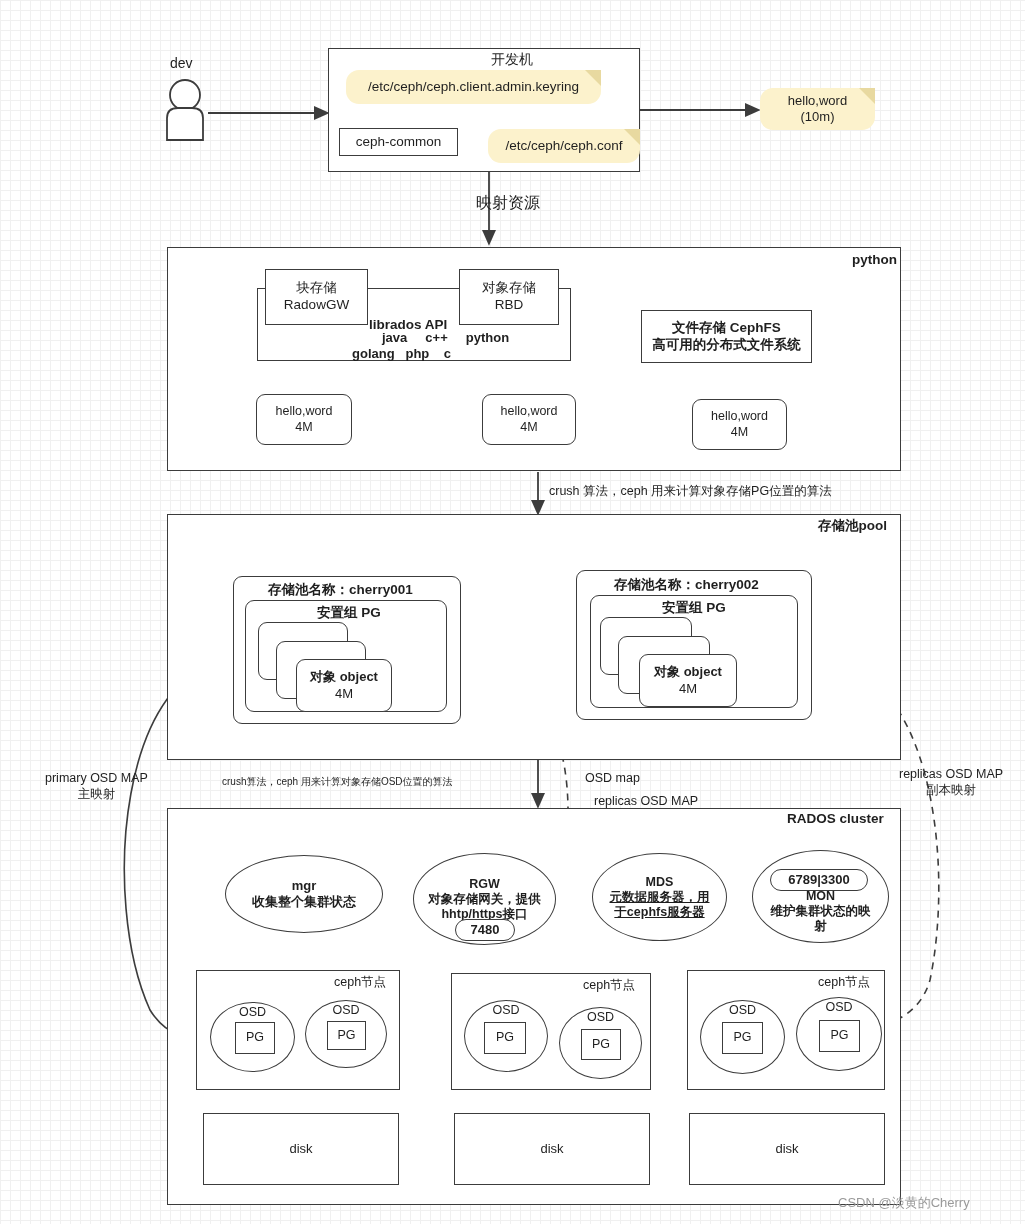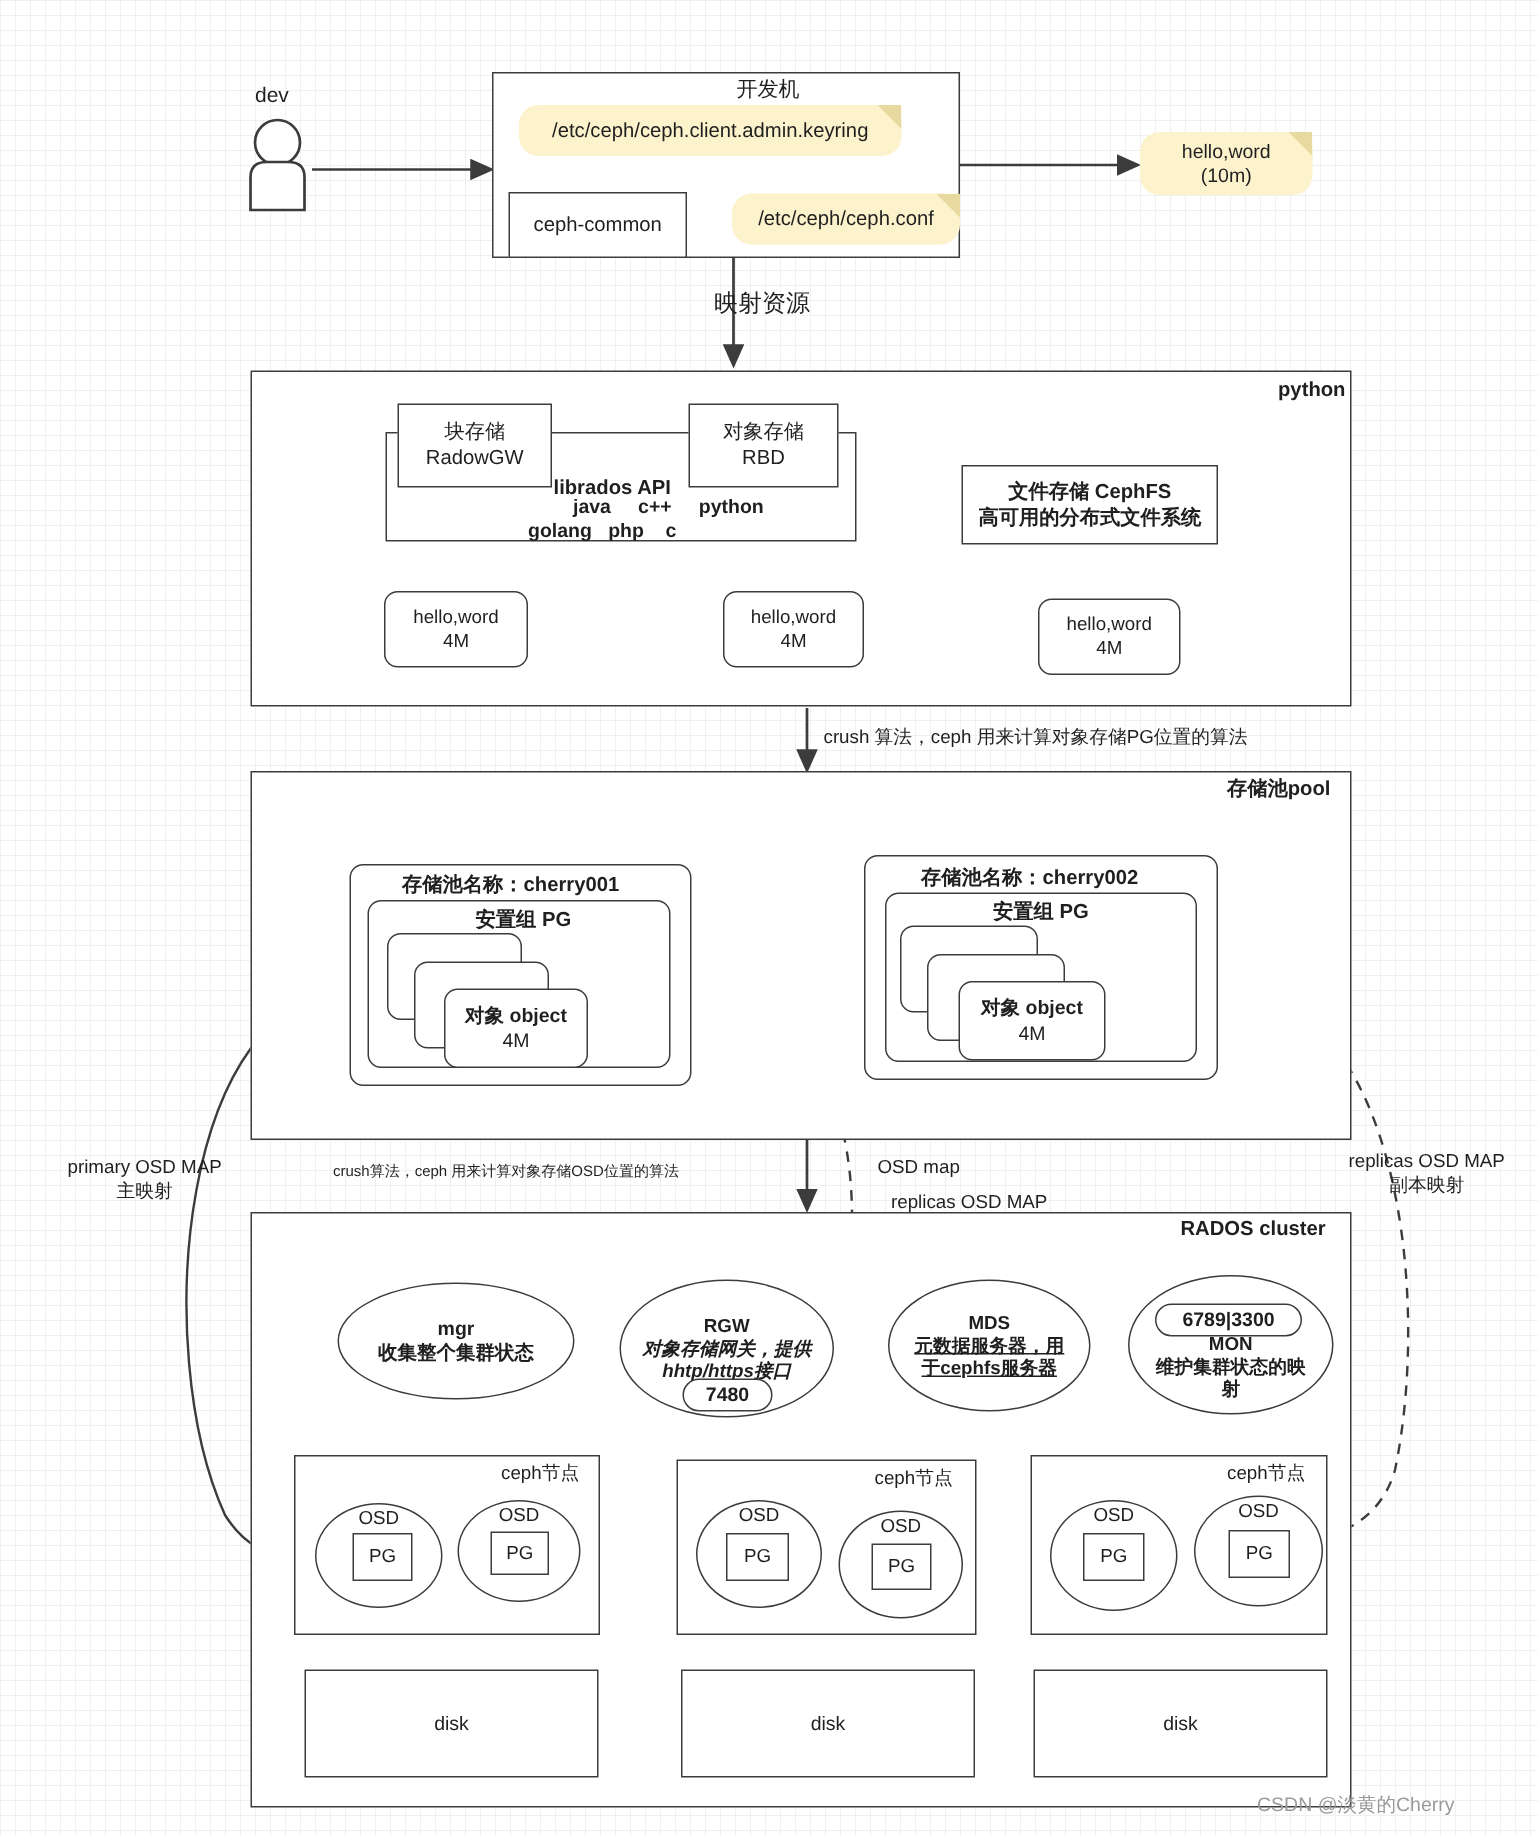--- a/index.html
+++ b/index.html
@@ -68,21 +68,21 @@
 <div class="lbl" style="left:170px;top:54px;font-size:14px;">dev</div>
 
 <div class="box" style="left:328px;top:48px;width:312px;height:124px;"></div>
 <div class="ttl" style="left:455px;top:51px;font-size:14px;font-weight:normal;margin-left:36px;">开发机</div>
 
 <div class="note" style="left:346px;top:70px;width:255px;height:34px;font-size:13.5px;">
   <span>/etc/ceph/ceph.client.admin.keyring</span>
   <span class="fold"></span>
 </div>
 
-<div class="box ctr" style="left:339px;top:128px;width:119px;height:44px;font-size:13.5px;">
+<div class="box ctr" style="left:339px;top:128px;width:119px;height:28px;font-size:13.5px;">
   <span>ceph-common</span>
 </div>
 
 <div class="note" style="left:488px;top:129px;width:152px;height:34px;font-size:13.5px;">
   <span>/etc/ceph/ceph.conf</span>
   <span class="fold"></span>
 </div>
 
 <div class="note" style="left:760px;top:88px;width:115px;height:42px;font-size:13px;flex-direction:column;">
   <span>hello,word</span>
@@ -167,21 +167,21 @@
 <div class="box" style="left:167px;top:808px;width:734px;height:397px;"></div>
 <div class="ttl" style="left:787px;top:811px;font-size:13.5px;">RADOS cluster</div>
 
 <div class="ell" style="left:225px;top:855px;width:158px;height:78px;font-size:13px;flex-direction:column;">
   <span class="b">mgr</span>
   <span class="b" style="white-space:pre-line;">收集整个集群状态</span>
 </div>
 
 <div class="ell" style="left:413px;top:853px;width:143px;height:92px;font-size:12.5px;flex-direction:column;">
   <span class="b">RGW</span>
-  <span class="b" style="white-space:pre-line;font-style:italic;">对象存储网关，提供
+  <span class="b" style="white-space:pre-line;">对象存储网关，提供
 hhtp/https接口</span>
 </div>
 <div class="rbox ctr" style="left:455px;top:919px;width:60px;height:22px;font-size:13px;border-radius:11px;font-weight:bold;">
   <span>7480</span>
 </div>
 
 <div class="ell" style="left:592px;top:853px;width:135px;height:88px;font-size:12.5px;flex-direction:column;">
   <span class="b">MDS</span>
   <span class="b" style="white-space:pre-line;text-decoration:underline;">元数据服务器，用
 于cephfs服务器</span>

